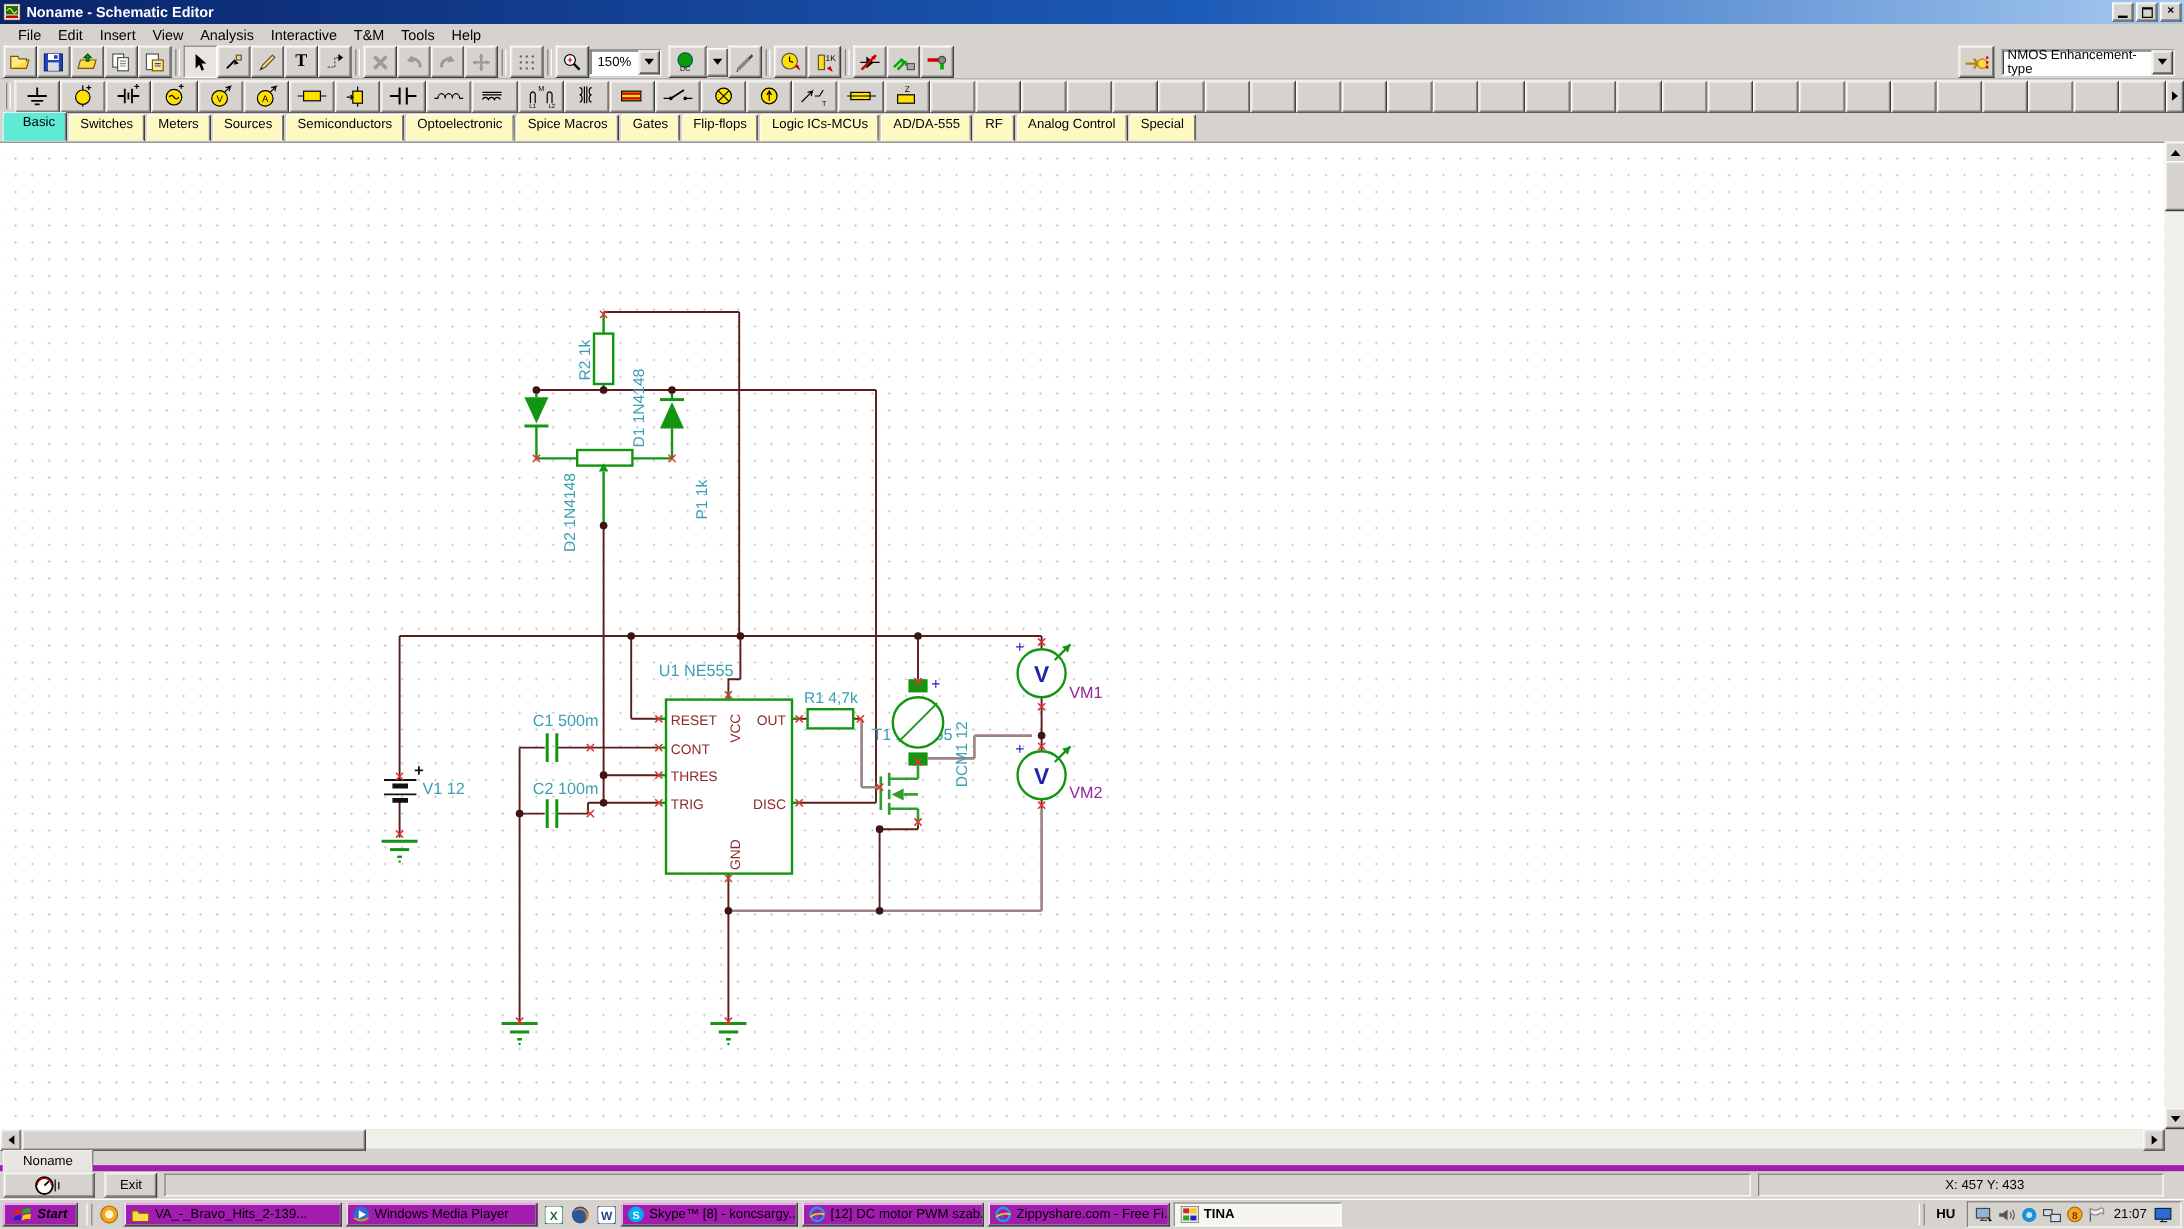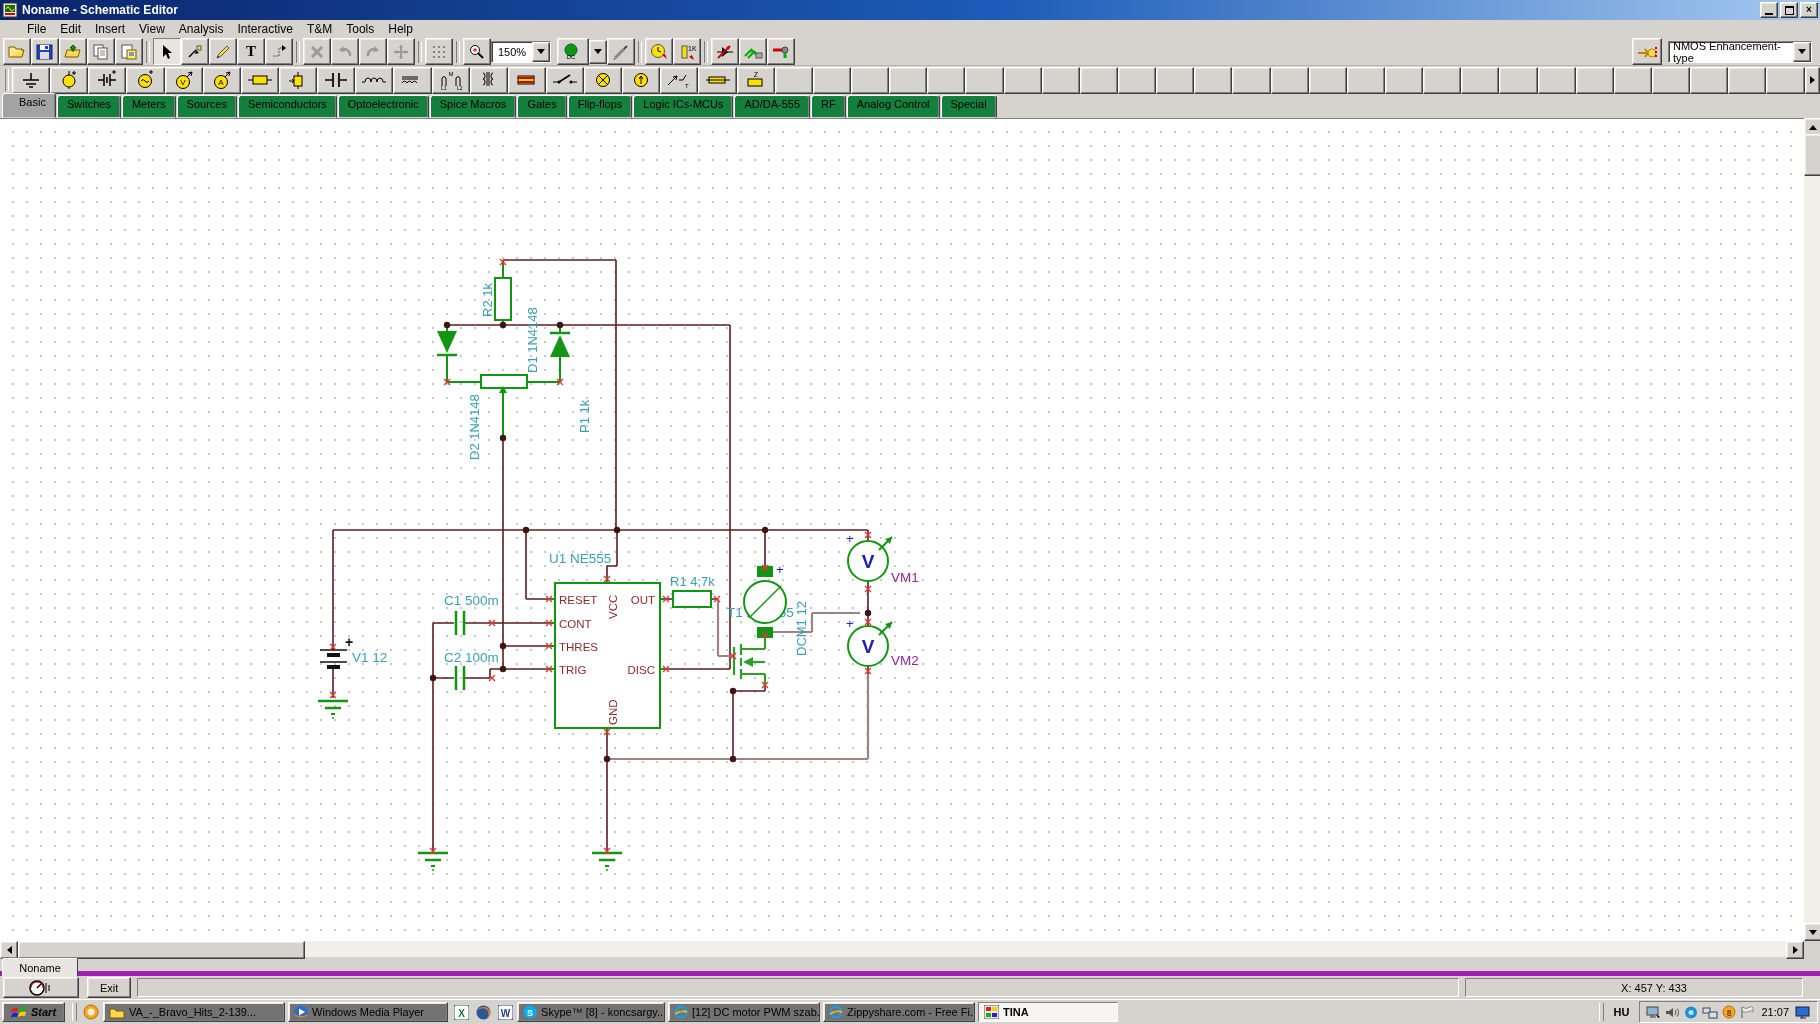--- a/index.html
+++ b/index.html
@@ -10,39 +10,39 @@
   .raised{background:#d6d3ce;border:1px solid;border-color:#ffffff #404040 #404040 #ffffff;
           box-shadow:inset -1px -1px 0 #808080, inset 1px 1px 0 #ece9e2;}
   .flat-sunken{border:1px solid;border-color:#808080 #ffffff #ffffff #808080;}
   
   #titlebar{left:0;top:0;width:100%;height:20px;background:linear-gradient(90deg,#0a246a,#1c5bb8 55%,#a6caf0);
             display:flex;align-items:center;padding:0 2px;box-sizing:border-box;}
   #titlebar .ttl{color:#fff;font-weight:bold;font-size:12px;margin-left:4px;flex:1;}
   .winbtn{width:16px;height:14px;margin-left:2px;display:flex;align-items:center;justify-content:center;
           font-size:10px;font-weight:bold;line-height:1;}
   
-  #menubar{left:0;top:20px;width:100%;height:18px;display:flex;align-items:center;padding-left:20px;box-sizing:border-box;}
+  #menubar{left:0;top:20px;width:100%;height:18px;display:flex;align-items:center;padding-left:8px;box-sizing:border-box;}
   #menubar span{padding:2px 7px;}
   
   #toolbar1{left:0;top:38px;width:100%;height:28px;display:flex;align-items:center;padding-left:3px;box-sizing:border-box;border-bottom:1px solid #b8b5b0;}
   .tb{width:26px;height:25px;display:flex;align-items:center;justify-content:center;margin:0 0px;}
   .tb.pressed{background:#e8e5e0;border-color:#808080 #fff #fff #808080;box-shadow:none;}
   .tbsep{width:2px;height:22px;margin:0 3px;border-left:1px solid #808080;border-right:1px solid #fff;}
   .combo{height:20px;background:#fff;border:1px solid;border-color:#808080 #fff #fff #808080;
          box-shadow:inset 1px 1px 0 #404040;display:flex;align-items:center;}
   .combo .val{padding:0 4px;flex:1;font-size:11px;}
   .dropbtn{width:16px;height:18px;display:flex;align-items:center;justify-content:center;}
   .arrow-down{width:0;height:0;border-left:4px solid transparent;border-right:4px solid transparent;border-top:5px solid #000;}
   #toolbar2{left:0;top:66px;width:100%;height:28px;display:flex;align-items:center;padding-left:2px;box-sizing:border-box;}
   .cb{width:37px;height:25px;display:flex;align-items:center;justify-content:center;}
   
   #tabs{left:0;top:94px;width:100%;height:24px;display:flex;align-items:flex-end;padding-left:2px;box-sizing:border-box;}
-  .tab{height:19px;padding:2px 9px 0 9px;margin-right:1px;font-size:11px;background:#15803d;
+  .tab{height:19px;padding:2px 9px 0 9px;margin-right:1px;font-size:11px;background:#fef9c3;
        border:1px solid;border-color:#fff #404040 #d6d3ce #fff;border-radius:3px 3px 0 0;box-shadow:inset -1px 0 0 #808080;}
-  .tab.active{background:#a3a3a3;height:21px;font-weight:normal;position:relative;z-index:2;padding-left:16px;}
+  .tab.active{background:#5eead4;height:21px;font-weight:normal;position:relative;z-index:2;padding-left:16px;}
   
   #canvas{left:0;top:118px;width:1804px;height:823px;background:#fff;
           background-image:radial-gradient(circle,#c9c9c9 0.8px,rgba(0,0,0,0) 1px);
           background-size:14px 14px;background-position:6px 6px;
           border-top:1px solid #808080;box-sizing:border-box;overflow:hidden;}
   
   .sb-track{background:#f1efe9;}
   .sb-btn{width:16px;height:16px;display:flex;align-items:center;justify-content:center;}
   .tri-up{width:0;height:0;border-left:4px solid transparent;border-right:4px solid transparent;border-bottom:5px solid #000;}
   .tri-dn{width:0;height:0;border-left:4px solid transparent;border-right:4px solid transparent;border-top:5px solid #000;}
@@ -53,21 +53,21 @@
   
   #doctabrow{left:0;top:957px;width:100%;height:19px;border-bottom:5px solid #a21caf;box-sizing:border-box;}
   #doctab{position:absolute;left:2px;top:1px;width:74px;height:17px;background:#e8e5e0;
           border:1px solid;border-color:#fff #404040 #e8e5e0 #fff;border-radius:2px 2px 0 0;
           display:flex;align-items:center;justify-content:center;font-size:11px;}
   #statusrow{left:0;top:976px;width:100%;height:23px;display:flex;align-items:center;padding:0 3px;box-sizing:border-box;}
   #exitbtn{height:19px;padding:0 12px;display:flex;align-items:center;font-size:11px;margin-left:8px;}
   .statpanel{height:17px;margin-left:6px;background:#d6d3ce;display:flex;align-items:center;font-size:11px;}
   #taskbar{left:0;top:999px;width:100%;height:25px;background:#d6d3ce;border-top:1px solid #fff;
            display:flex;align-items:center;padding:0 2px;box-sizing:border-box;}
-  .taskbtn{height:20px;background:#737373;display:flex;align-items:center;padding:0 5px;margin-right:3px;
+  .taskbtn{height:20px;background:#a21caf;display:flex;align-items:center;padding:0 5px;margin-right:3px;
            font-size:11px;white-space:nowrap;overflow:hidden;box-sizing:border-box;}
   .taskbtn .ti{margin-right:4px;flex:0 0 auto;}
   .taskbtn.active{background:#f6f5f2;border-color:#808080 #fff #fff #808080;box-shadow:none;font-weight:bold;}
   .tbgrip{width:3px;height:18px;margin:0 4px;border-left:1px solid #fff;border-right:1px solid #808080;}
   .qlicon{width:20px;height:20px;display:flex;align-items:center;justify-content:center;margin-right:2px;}
   #tray{height:20px;display:flex;align-items:center;padding:0 4px;margin-left:4px;}
   #tray svg{margin:0 2px;}
 </style>
 </head>
 <body>

